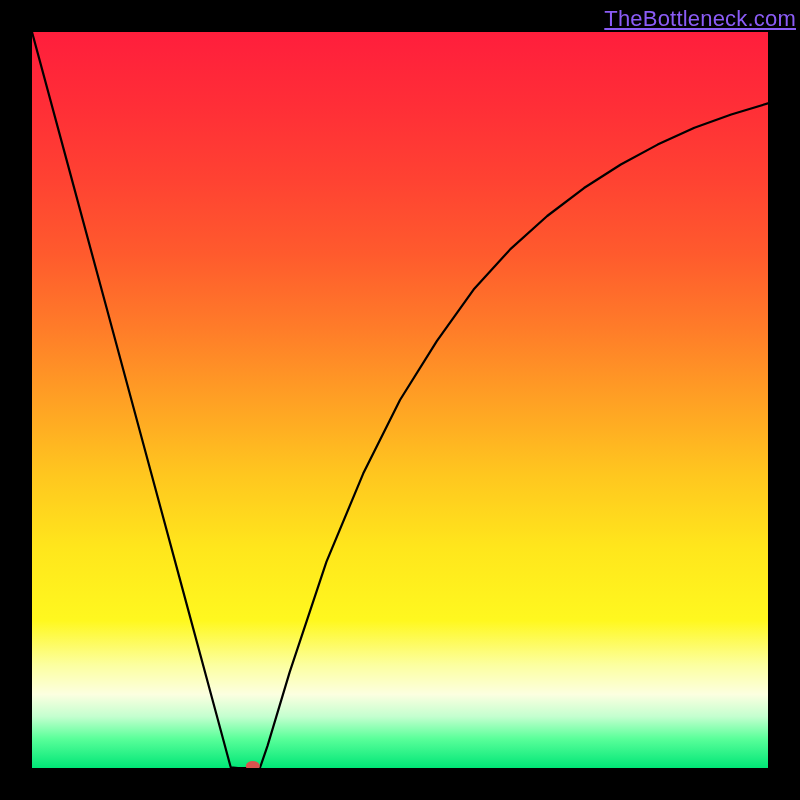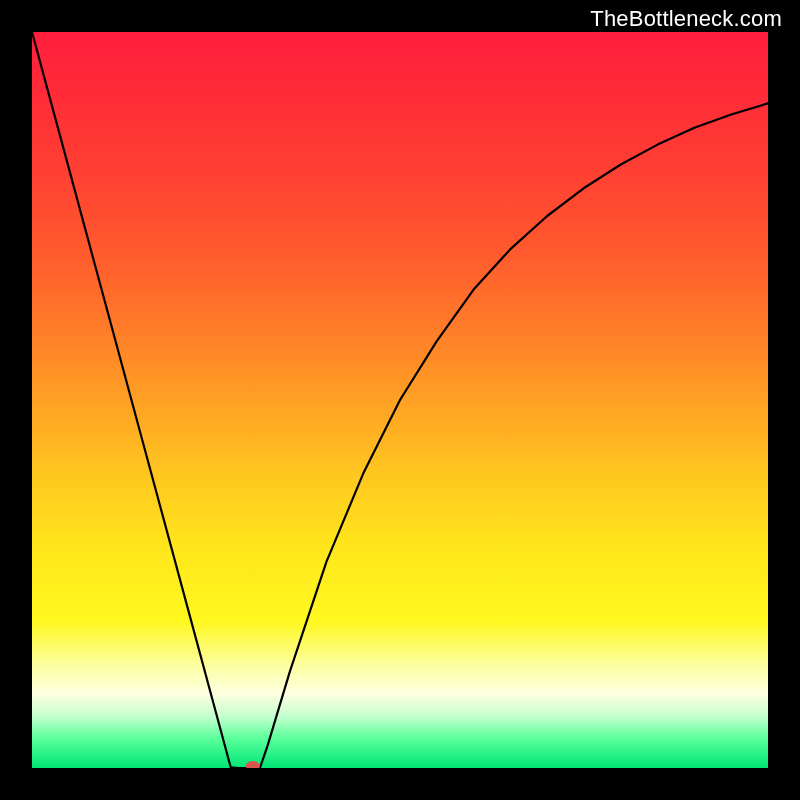--- a/index.html
+++ b/index.html
@@ -22,25 +22,26 @@
   .plot-area {
     position: absolute;
     left: 0;
     top: 0;
     width: 736px;
     height: 736px;
   }
   .watermark {
     position: absolute;
     top: 6px;
-    right: 18px;
-    color: #ffffff;
+    right: 4px;
+    color: #8b5cf6;
     font-size: 22px;
     font-weight: 500;
     letter-spacing: 0.2px;
+    text-decoration: underline;
   }
   svg {
     display: block;
   }
 </style>
 </head>
 <body>
 
 <div class="watermark">TheBottleneck.com</div>
 

